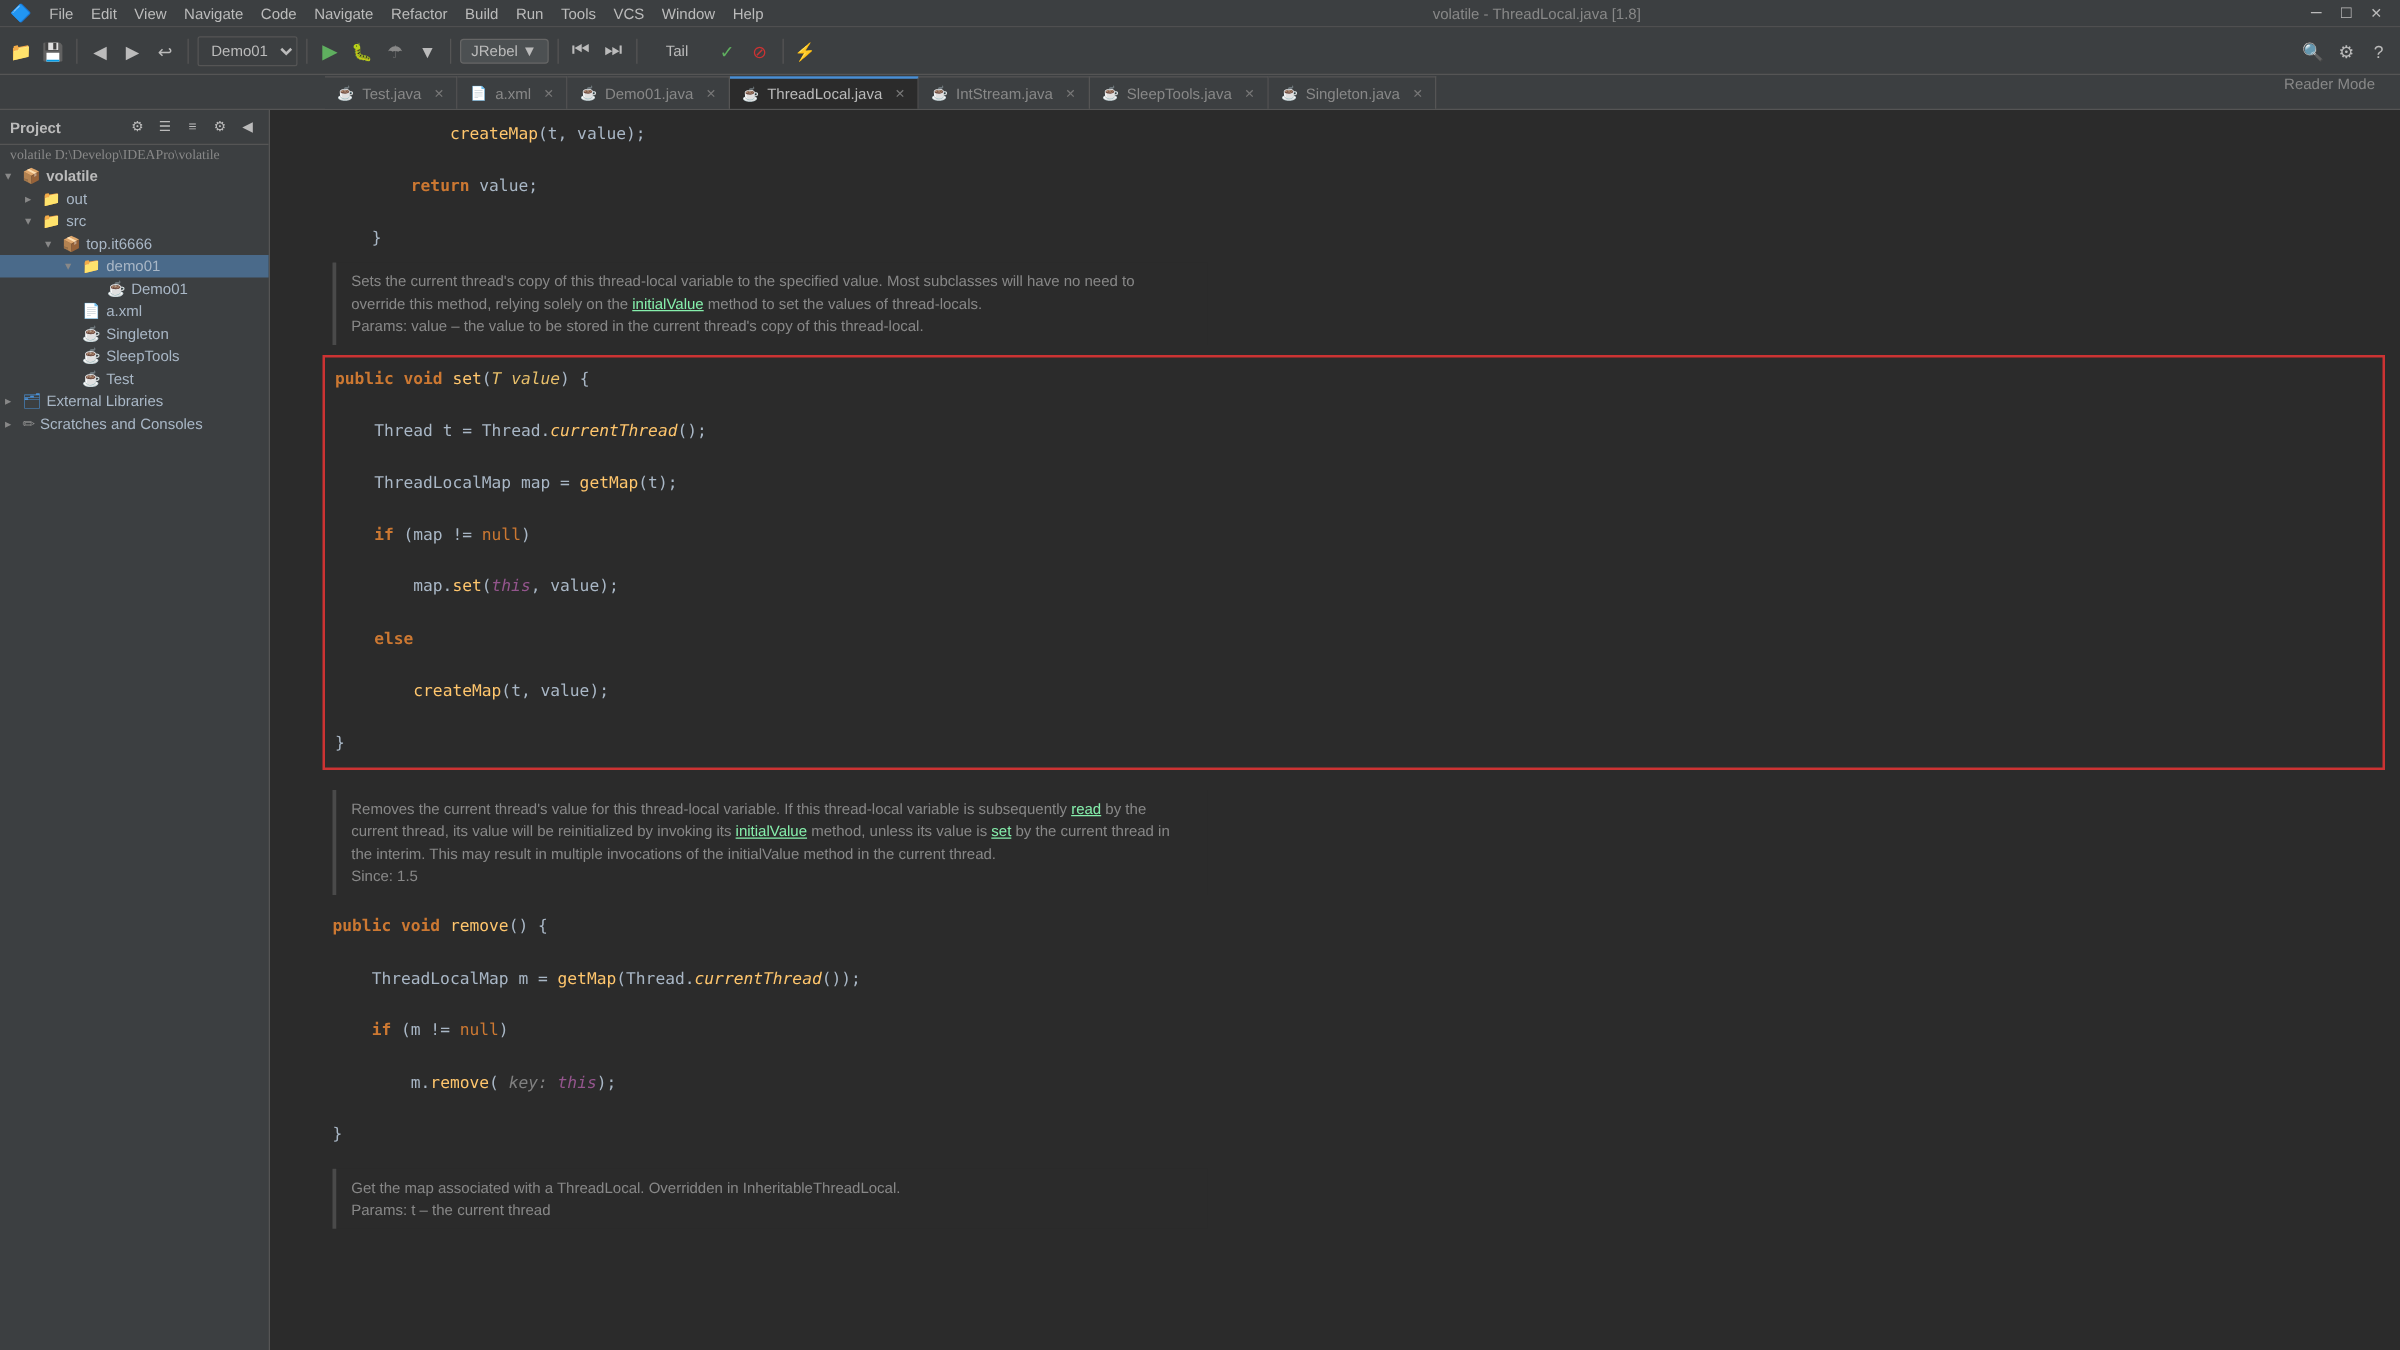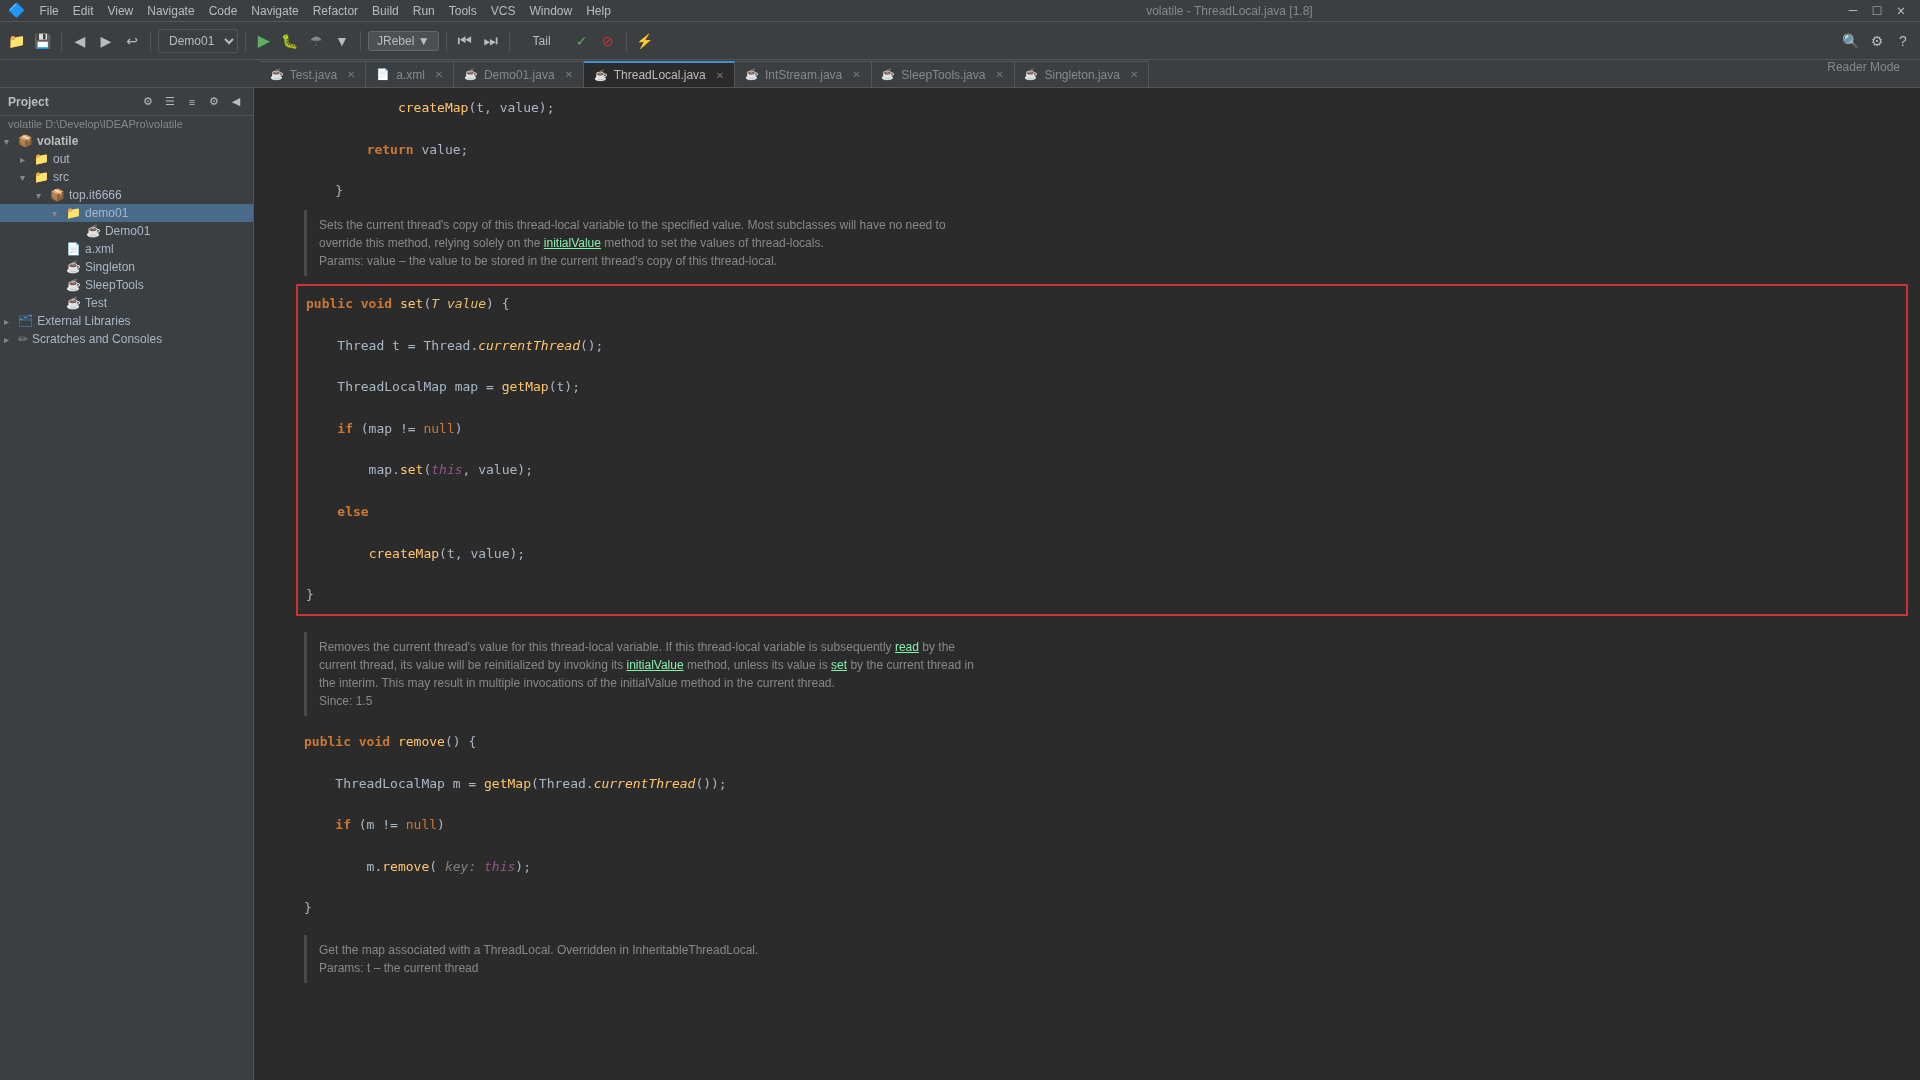--- a/index.html
+++ b/index.html
@@ -98,21 +98,21 @@
     }
     
     
     #main {
       display: flex;
       height: calc(1080px - 88px);
     }
     
     
     #sidebar {
-      width: 254px;
+      width: 216px;
       background: #3c3f41;
       border-right: 1px solid #555;
       overflow-y: auto;
       flex-shrink: 0;
     }
     
     
     .sidebar-header {
       display: flex;
       align-items: center;
@@ -292,21 +292,21 @@
       <span class="sidebar-title">Project</span>
       <div class="sidebar-actions">
         <button class="toolbar-btn" style="width:18px;height:18px;font-size:11px;">⚙</button>
         <button class="toolbar-btn" style="width:18px;height:18px;font-size:11px;">☰</button>
         <button class="toolbar-btn" style="width:18px;height:18px;font-size:11px;">≡</button>
         <button class="toolbar-btn" style="width:18px;height:18px;font-size:11px;">⚙</button>
         <button class="toolbar-btn" style="width:18px;height:18px;font-size:11px;">◀</button>
       </div>
     </div>
 
-    <div style="padding: 2px 8px; font-size:11px; color:#888; font-family:Liberation Sans, sans-serif; overflow:hidden; white-space:nowrap; text-overflow:ellipsis;">volatile D:\Develop\IDEAPro\volatile</div>
+    <div style="padding: 2px 8px; font-size:11px; color:#888; font-family:Liberation Serif, serif; overflow:hidden; white-space:nowrap; text-overflow:ellipsis;">volatile D:\Develop\IDEAPro\volatile</div>
 
     <div>
 
       <div class="tree-item" style="padding-left:4px;">
         <span class="tree-arrow">▾</span>
         <span class="tree-icon icon-module">📦</span>
         <span style="font-weight:bold; color:#bbbbbb;">volatile</span>
       </div>
 
       <div class="tree-item" style="padding-left:20px;">

